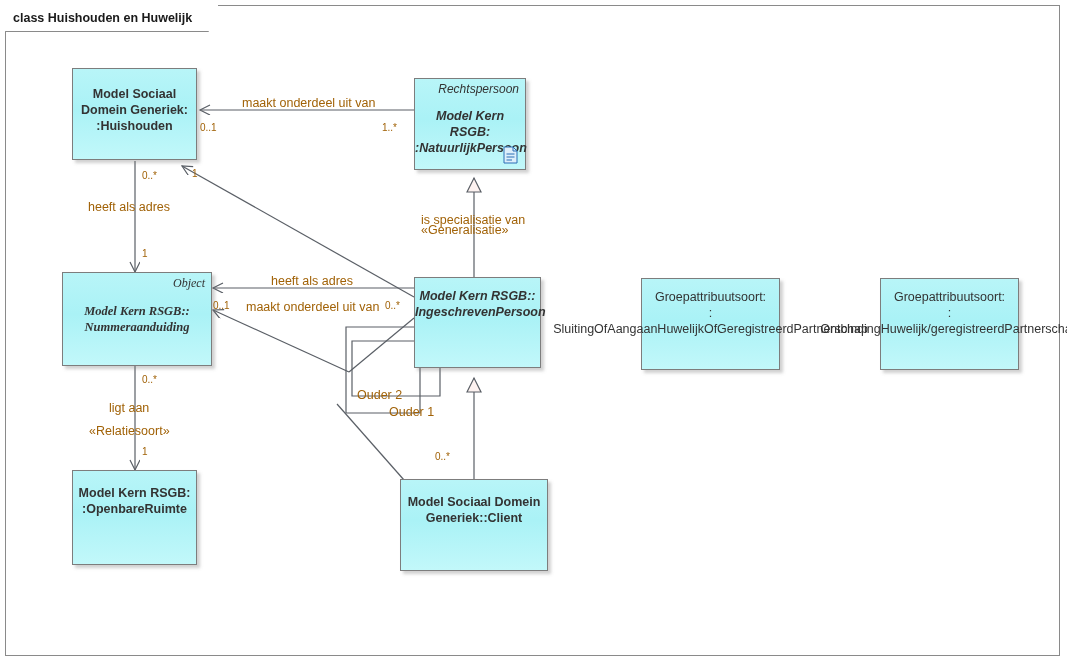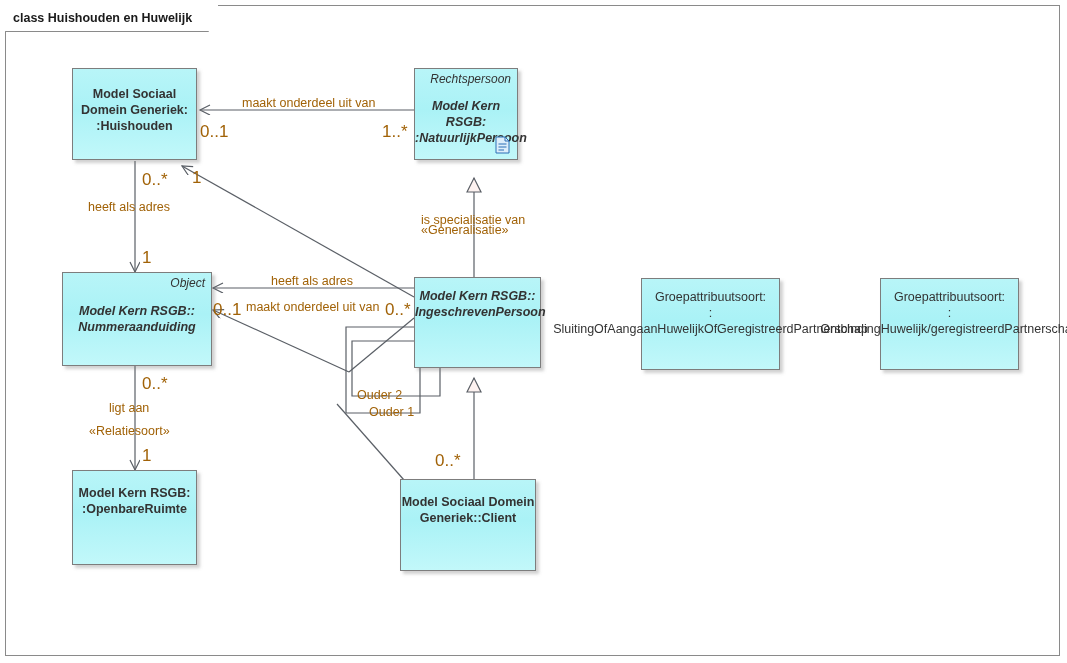--- a/index.html
+++ b/index.html
@@ -89,21 +89,21 @@
   }
   
   .lbl{
     position:absolute;
     font-size:12.5px;
     color:#a16207;
     white-space:nowrap;
     z-index:4;
     background:transparent;
   }
-  .lbl.mult{font-size:17px;}
+  .lbl.mult{font-size:10px;}
   svg.edges{
     position:absolute;
     left:0;top:0;
     width:1067px;height:663px;
     z-index:2;
     pointer-events:none;
   }
 </style>
 </head>
 <body>
@@ -158,52 +158,52 @@
       <line x1="404" y1="480" x2="337" y2="404"></line>
     </g>
   </svg>
 
   <div class="cls" style="left:72px;top:68px;width:125px;height:92px;">
     <div class="name bold" style="top:17px;">Model Sociaal
 Domein Generiek:
 :Huishouden</div>
   </div>
 
-  <div class="cls" style="left:414px;top:68px;width:104px;height:92px;">
+  <div class="cls" style="left:414px;top:78px;width:112px;height:92px;">
     <div class="stereo">Rechtspersoon</div>
     <div class="name ital" style="top:29px;">Model Kern RSGB:
 :NatuurlijkPersoon</div>
     <svg class="doc-icon" viewBox="0 0 15 18">
       <path d="M1,1 H10 L14,5 V17 H1 Z" fill="#ddeefb" stroke="#2a6fb5" stroke-width="1"></path>
       <path d="M10,1 V5 H14" fill="none" stroke="#2a6fb5" stroke-width="1"></path>
       <g stroke="#2a6fb5" stroke-width="1">
         <line x1="3.5" y1="8" x2="11.5" y2="8"></line>
         <line x1="3.5" y1="11" x2="11.5" y2="11"></line>
         <line x1="3.5" y1="14" x2="9" y2="14"></line>
       </g>
     </svg>
   </div>
 
-  <div class="cls" style="left:62px;top:272px;width:150px;height:94px;">
+  <div class="cls" style="left:62px;top:272px;width:150px;height:94px;font-family:Liberation Serif, serif;">
     <div class="stereo">Object</div>
     <div class="name ital" style="top:30px;">Model Kern RSGB::
 Nummeraanduiding</div>
   </div>
 
   <div class="cls" style="left:414px;top:277px;width:127px;height:91px;">
     <div class="name ital" style="top:10px;">Model Kern RSGB::
 IngeschrevenPersoon</div>
   </div>
 
   <div class="cls" style="left:72px;top:470px;width:125px;height:95px;">
     <div class="name bold" style="top:14px;">Model Kern RSGB:
 :OpenbareRuimte</div>
   </div>
 
-  <div class="cls" style="left:400px;top:479px;width:136px;height:92px;">
+  <div class="cls" style="left:400px;top:479px;width:148px;height:92px;">
     <div class="name bold" style="top:14px;">Model Sociaal Domein
 Generiek::Client</div>
   </div>
 
   <div class="cls" style="left:641px;top:278px;width:139px;height:92px;">
     <div class="name" style="top:10px;">Groepattribuutsoort:</div>
     <div class="name" style="top:26px;">:</div>
     <div class="name overflow" style="top:42px;">SluitingOfAangaanHuwelijkOfGeregistreerdPartnerschap</div>
   </div>
 
@@ -242,17 +242,17 @@
   <div class="lbl mult" style="left:142px;top:374px;">0..*</div>
 
   <div class="lbl" style="left:109px;top:401px;">ligt aan</div>
 
   <div class="lbl" style="left:89px;top:424px;">«Relatiesoort»</div>
 
   <div class="lbl mult" style="left:142px;top:446px;">1</div>
 
   <div class="lbl" style="left:357px;top:388px;">Ouder 2</div>
 
-  <div class="lbl" style="left:369px;top:405px;">Ouder 1</div>
+  <div class="lbl" style="left:389px;top:405px;">Ouder 1</div>
 
   <div class="lbl mult" style="left:435px;top:451px;">0..*</div>
 
 </div>
 
 </body></html>

